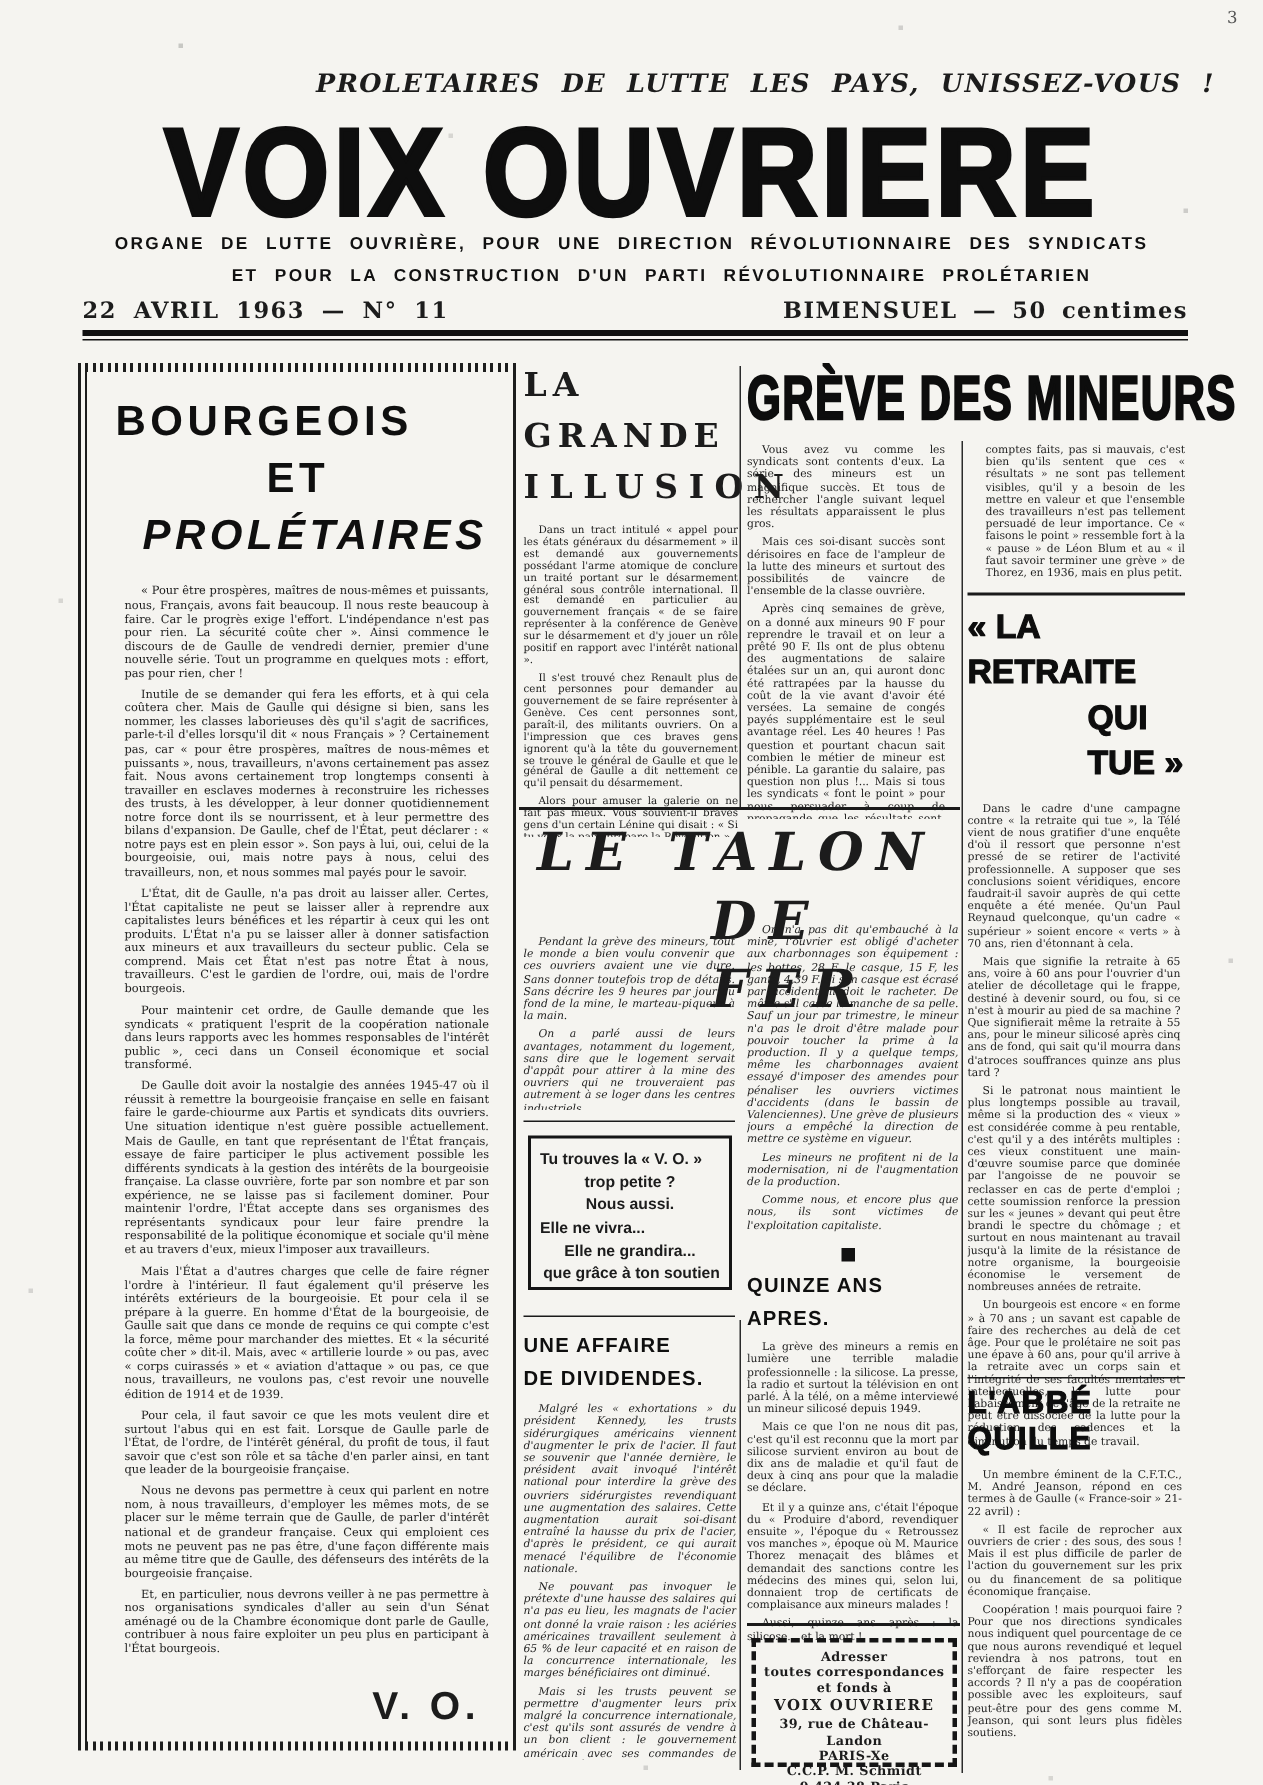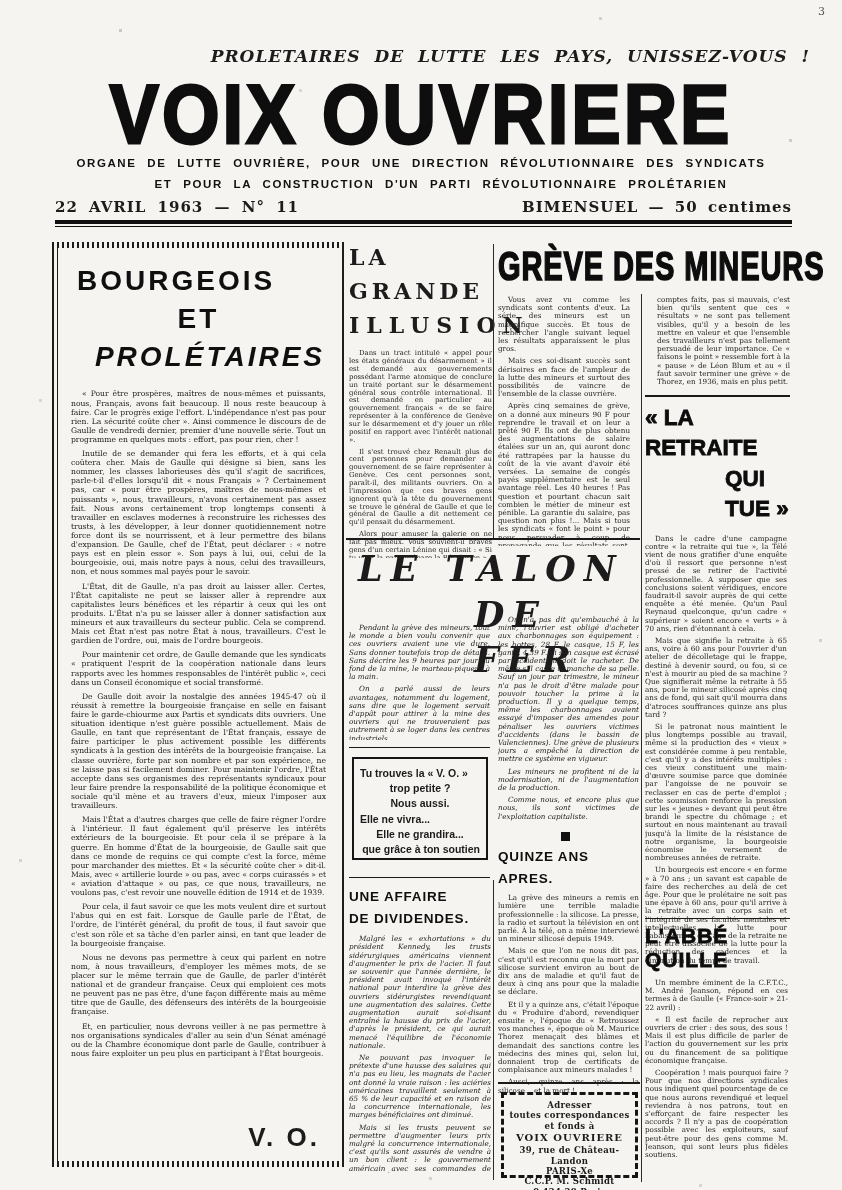--- a/index.html
+++ b/index.html
@@ -49,21 +49,21 @@
   }
   .box-inner{
     position:absolute;inset:6px;background:#f5f4f0;padding:14px 13px 8px 13px;
     display:flex;flex-direction:column;box-sizing:border-box;
   }
   .box-title{font-family:"Liberation Sans",sans-serif;font-weight:900;font-size:28px;line-height:1.35;letter-spacing:3px;color:#0f0f0f;}
   .box-title .t1{margin-left:6px;}
   .box-title .t2{text-align:center;}
   .box-title .t3{text-align:right;margin-right:1px;font-style:italic;}
   .box-body{flex:1;margin-top:14px;font-size:7.6px;line-height:1.2;text-align:justify;overflow:hidden;}
-  .box-body p{margin:0 0 5px 0;text-indent:11px;}
+  .box-body p{margin:0 0 5px 12px;text-indent:11px;}
   .signature{font-family:"Liberation Sans",sans-serif;font-weight:900;font-size:26px;text-align:right;margin:2px 6px 0 0;letter-spacing:3px;}
 
   
   .illusion{position:absolute;left:349px;top:240px;width:143px;}
   .illusion-title{font-weight:bold;font-size:22px;line-height:1.55;letter-spacing:4px;font-family:"DejaVu Serif",serif;}
   .illusion-title .t2{letter-spacing:7px;}
   .illusion .col-text{margin-top:8px;font-size:6.9px;height:208px;}
 
   
   .greve{position:absolute;left:498px;top:242px;width:292px;}

